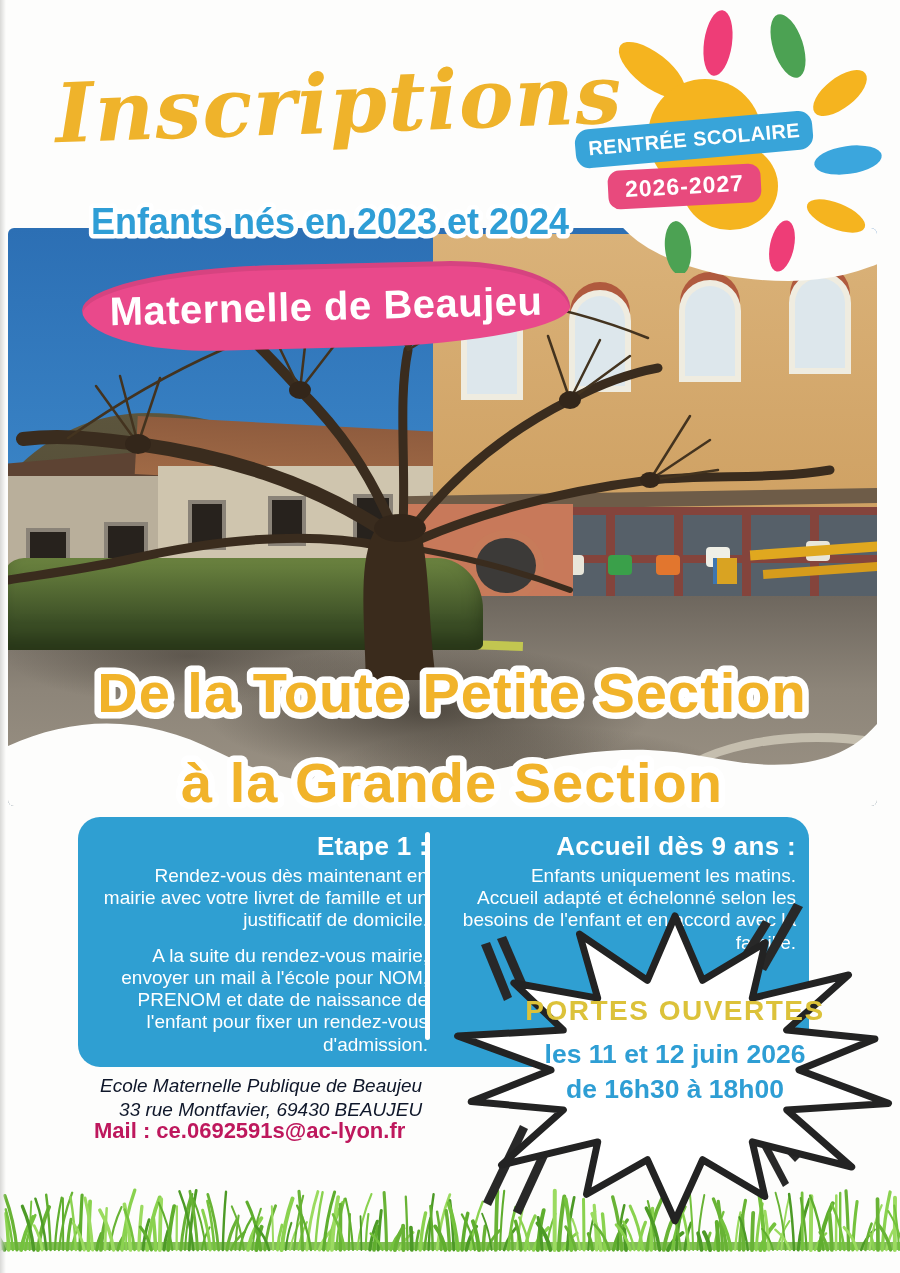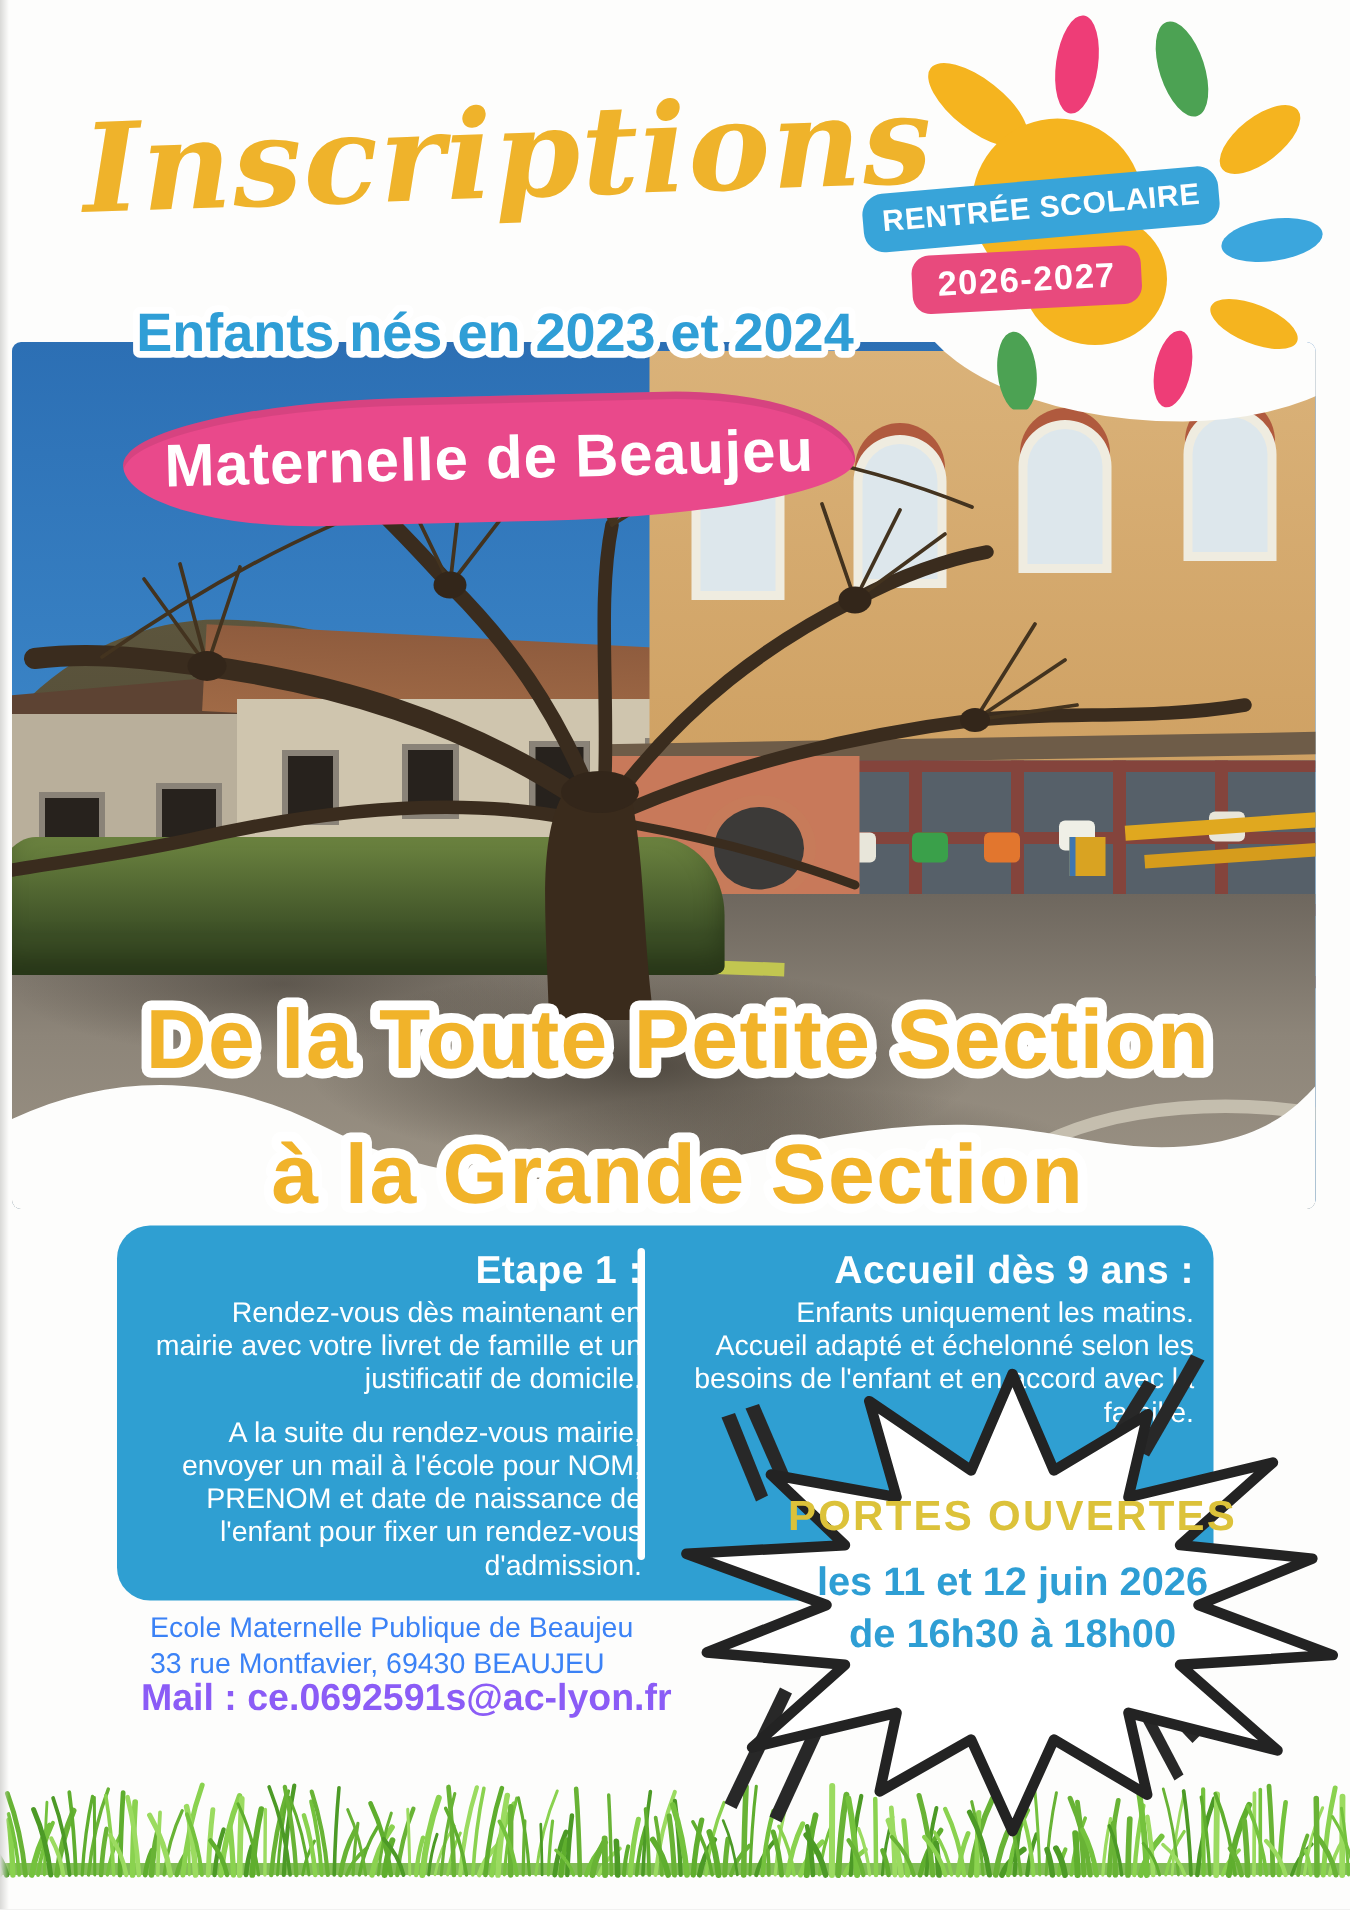--- a/index.html
+++ b/index.html
@@ -94,24 +94,24 @@
 
   
   .burst-svg{position:absolute;left:448px;top:895px;z-index:6;}
   .burst-svg polygon.star{fill:#ffffff;stroke:#232323;stroke-width:7px;stroke-linejoin:round;}
   .burst-svg path.fx{fill:#282828;}
   .burst-svg text{font-family:"Liberation Sans",sans-serif;font-weight:bold;text-anchor:middle;}
   .burst-t1{font-size:28px;fill:#dcc23a;letter-spacing:1.5px;}
   .burst-t2,.burst-t3{font-size:26.5px;fill:#2e9ed4;}
 
   
-  .address{position:absolute;left:100px;top:1074px;font-size:19px;
-        line-height:1.25;color:#3b82f6;z-index:3;}
-  .contact{position:absolute;left:94px;top:1118px;font-weight:bold;font-size:25px;
-        line-height:1.16;color:#8b5cf6;z-index:3;}
+  .address{position:absolute;left:100px;top:1074px;font-style:italic;font-size:19px;
+        line-height:1.25;color:#0f172a;z-index:3;text-align:right;}
+  .contact{position:absolute;left:94px;top:1118px;font-weight:bold;font-size:22px;
+        line-height:1.16;color:#be185d;z-index:3;}
   .grass-svg{position:absolute;left:0;top:1186px;z-index:2;}
 </style>
 </head>
 <body>
 
 <div class="page">
 
   <div class="scan-edge"></div>
 
   <div class="title">Inscriptions</div>

